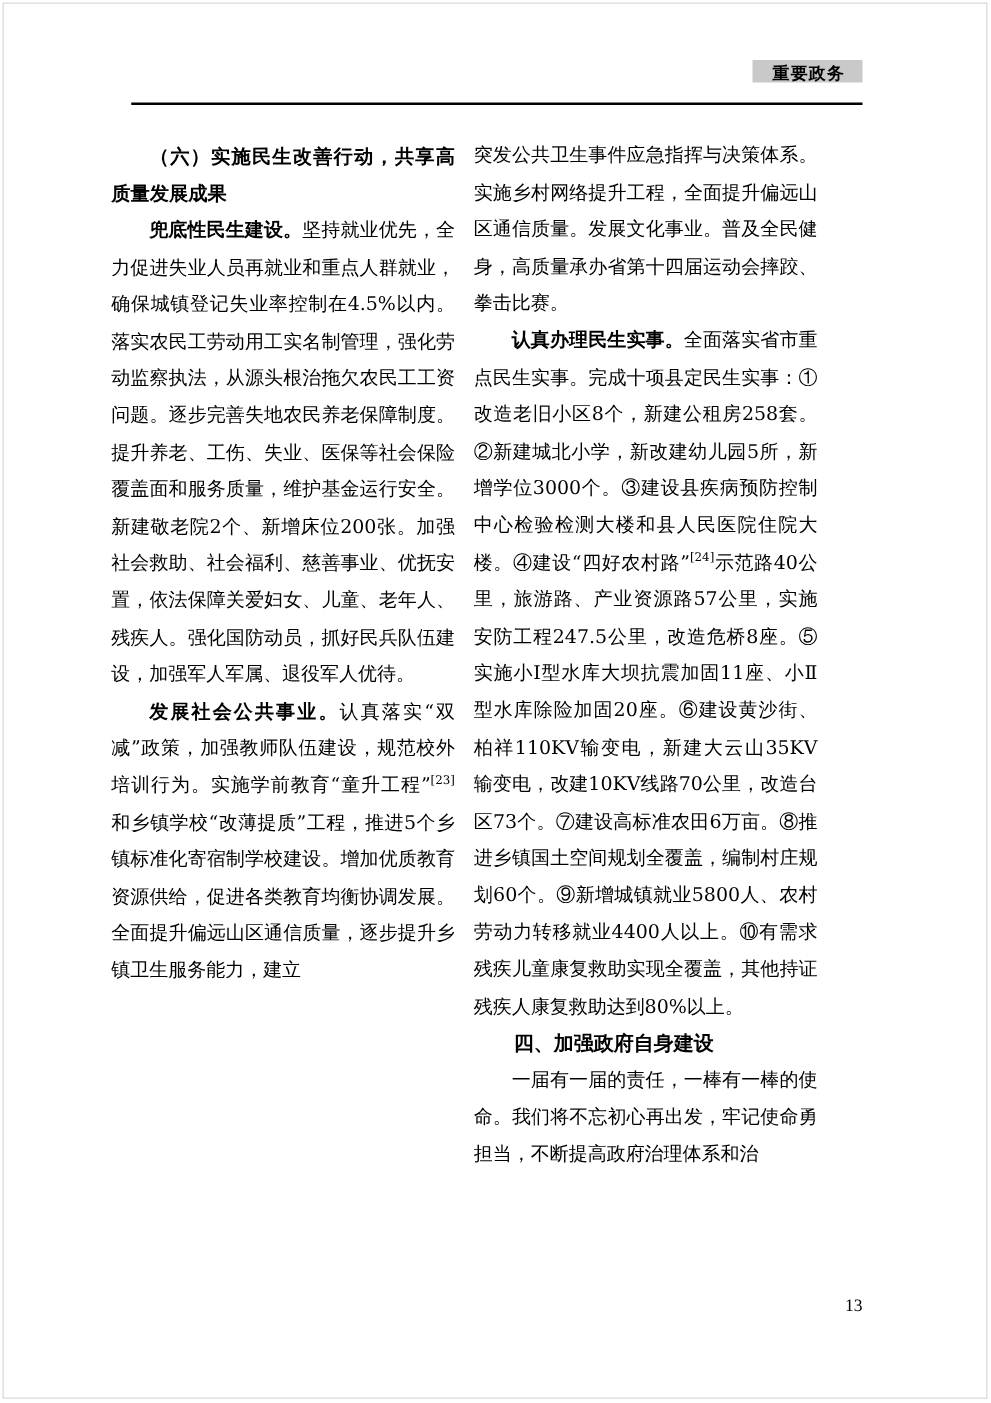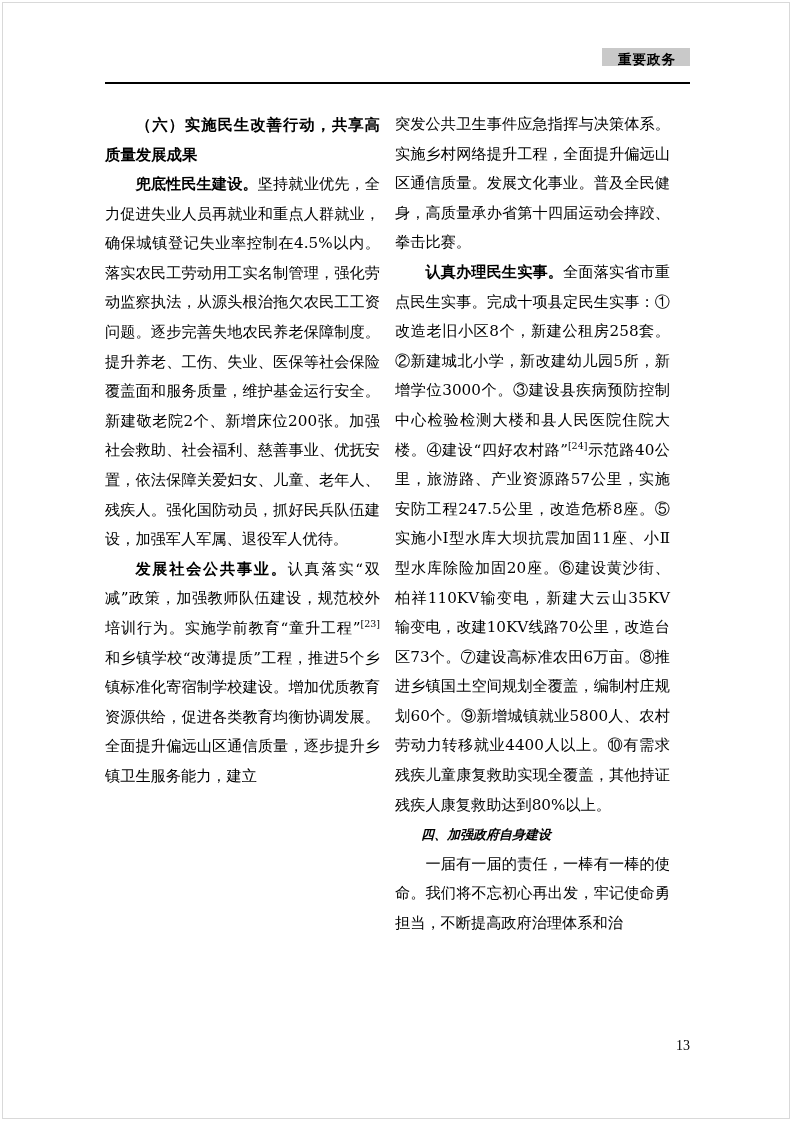--- a/index.html
+++ b/index.html
@@ -64,21 +64,21 @@
     position: absolute;
     left: 0;
     right: 0;
     top: 34px;
     border-top: 2px solid #000;
   }
 
   
   .body {
     position: absolute;
-    left: 105px;
+    left: 89px;
     top: 110px;
     width: 585px;
     height: 930px;
     display: flex;
     gap: 15px;
   }
   .col {
     width: 275px;
     font-size: 15.2px;
     line-height: 29.6px;
@@ -108,25 +108,24 @@
     font-family: "DejaVu Sans", "Liberation Sans", sans-serif;
     font-weight: bold;
     font-size: 15.4px;
     line-height: 30px;
     text-indent: 2em;
     margin: 0;
   }
   .sub-head {
     font-family: "DejaVu Sans", "Liberation Sans", sans-serif;
     font-weight: bold;
-    font-size: 13px;
+    font-size: 16px;
     line-height: 29.6px;
     text-indent: 2em;
     margin: 0;
-    font-style: italic;
   }
 
   
   .page-number {
     position: absolute;
     right: 103px;
     bottom: 68px;
     font-size: 14px;
     font-family: Liberation Serif, serif;
     color: #000;

